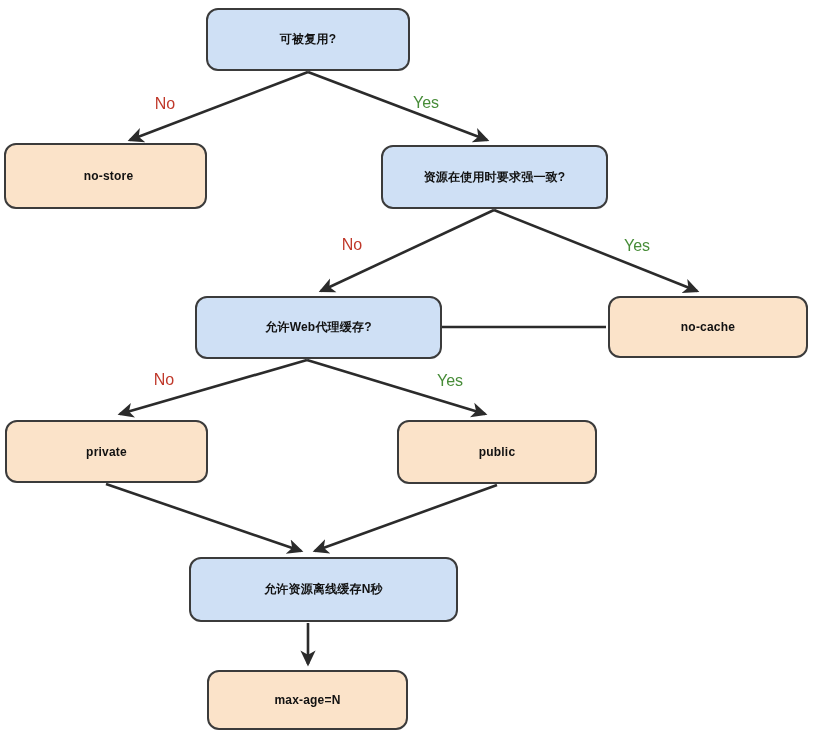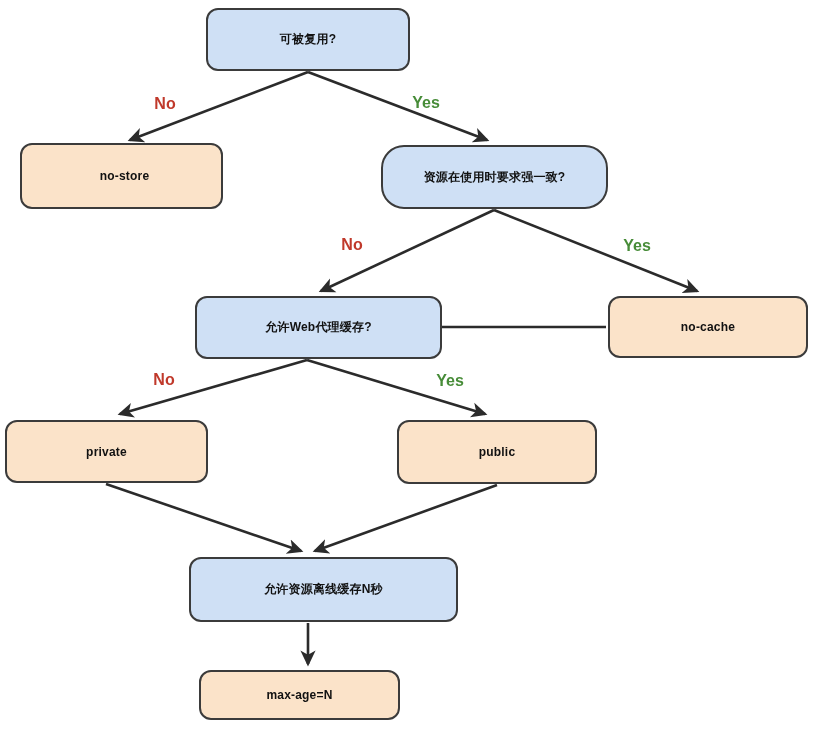--- a/index.html
+++ b/index.html
@@ -40,21 +40,21 @@
     font-size: 12px;
     color: #111111;
     text-align: center;
     letter-spacing: 0.2px;
   }
   .node.decision { background: var(--decision-fill, #cfe0f5); }
   .node.result   { background: var(--result-fill, #fbe3c9); }
   .edge-label {
     position: absolute;
     transform: translate(-50%, -50%);
-    font-weight: bold;
+    font-weight: normal;
     font-size: 16px;
     white-space: nowrap;
   }
   .edge-label.no  { color: var(--no-color, #c0392b); }
   .edge-label.yes { color: var(--yes-color, #478c38); text-align: right; }
 </style>
 </head>
 <body>
 
 <div class="canvas">
@@ -73,42 +73,42 @@
     <line x1="307" y1="360" x2="120" y2="414" marker-end="url(#arrow)"></line>
     <line x1="307" y1="360" x2="485" y2="414" marker-end="url(#arrow)"></line>
     <line x1="106" y1="484" x2="301" y2="551" marker-end="url(#arrow)"></line>
     <line x1="497" y1="485" x2="315" y2="551" marker-end="url(#arrow)"></line>
     <line x1="308" y1="623" x2="308" y2="664" marker-end="url(#arrow)"></line>
   </svg>
 
   <div class="node decision" style="left:206px; top:8px;   width:204px; height:63px;">
     <span>可被复用?</span>
   </div>
-  <div class="node result" style="left:20px;  top:143px; width:203px; height:66px;padding-left:6px;">
+  <div class="node result" style="left:4px;  top:143px; width:203px; height:66px;padding-left:6px;">
     <span>no-store</span>
   </div>
-  <div class="node decision" style="left:381px; top:145px; width:227px; height:64px;border-radius:23px;">
+  <div class="node decision" style="left:381px; top:145px; width:227px; height:64px;">
     <span>资源在使用时要求强一致?</span>
   </div>
   <div class="node decision" style="left:195px; top:296px; width:247px; height:63px;">
     <span>允许Web代理缓存?</span>
   </div>
   <div class="node result" style="left:608px; top:296px; width:200px; height:62px;">
     <span>no-cache</span>
   </div>
   <div class="node result" style="left:5px;   top:420px; width:203px; height:63px;">
     <span>private</span>
   </div>
   <div class="node result" style="left:397px; top:420px; width:200px; height:64px;text-align:center;">
     <span>public</span>
   </div>
   <div class="node decision" style="left:189px; top:557px; width:269px; height:65px;">
     <span>允许资源离线缓存N秒</span>
   </div>
-  <div class="node result" style="left:199px; top:670px; width:201px; height:50px;">
+  <div class="node result" style="left:207px; top:670px; width:201px; height:60px;">
     <span>max-age=N</span>
   </div>
 
   <span class="edge-label no" style="left:165px; top:104px;">No</span>
   <span class="edge-label yes" style="left:426px; top:103px;">Yes</span>
   <span class="edge-label no" style="left:352px; top:245px;">No</span>
   <span class="edge-label yes" style="left:637px; top:246px;">Yes</span>
   <span class="edge-label no" style="left:164px; top:380px;">No</span>
   <span class="edge-label yes" style="left:450px; top:381px;">Yes</span>
 

